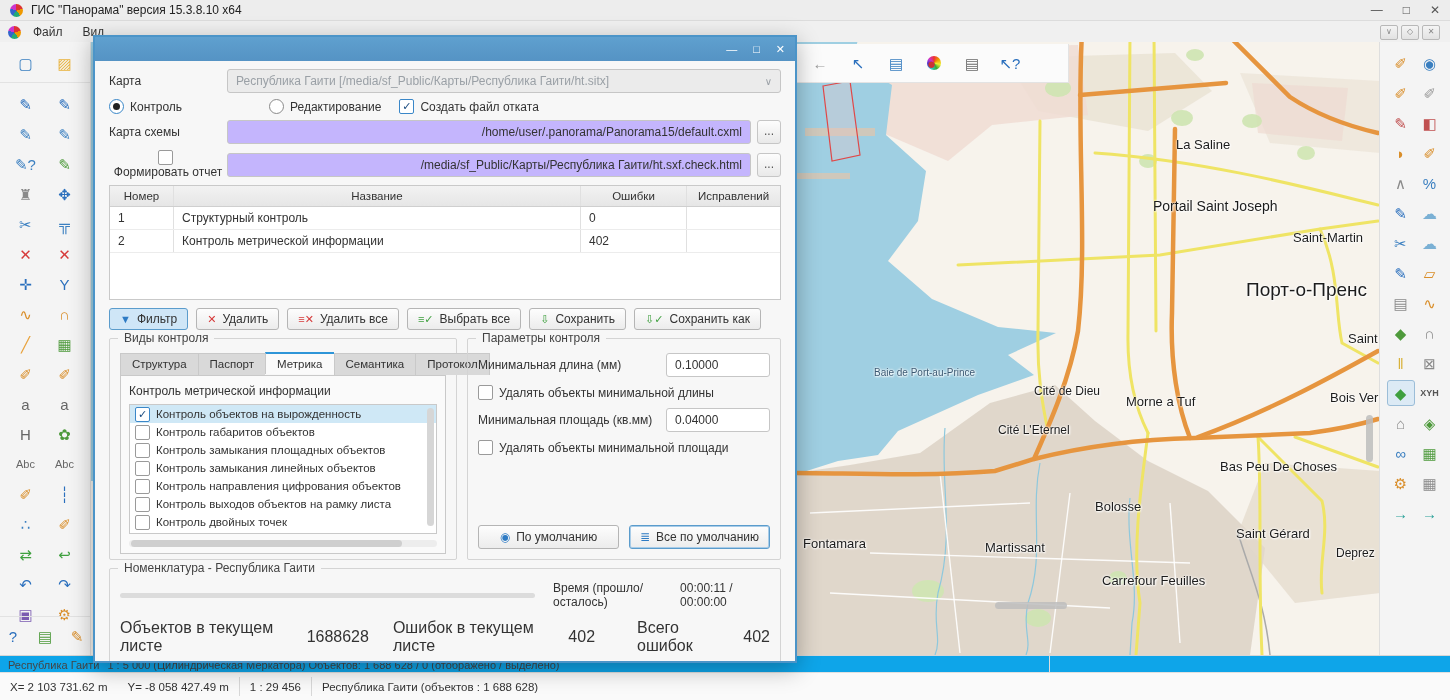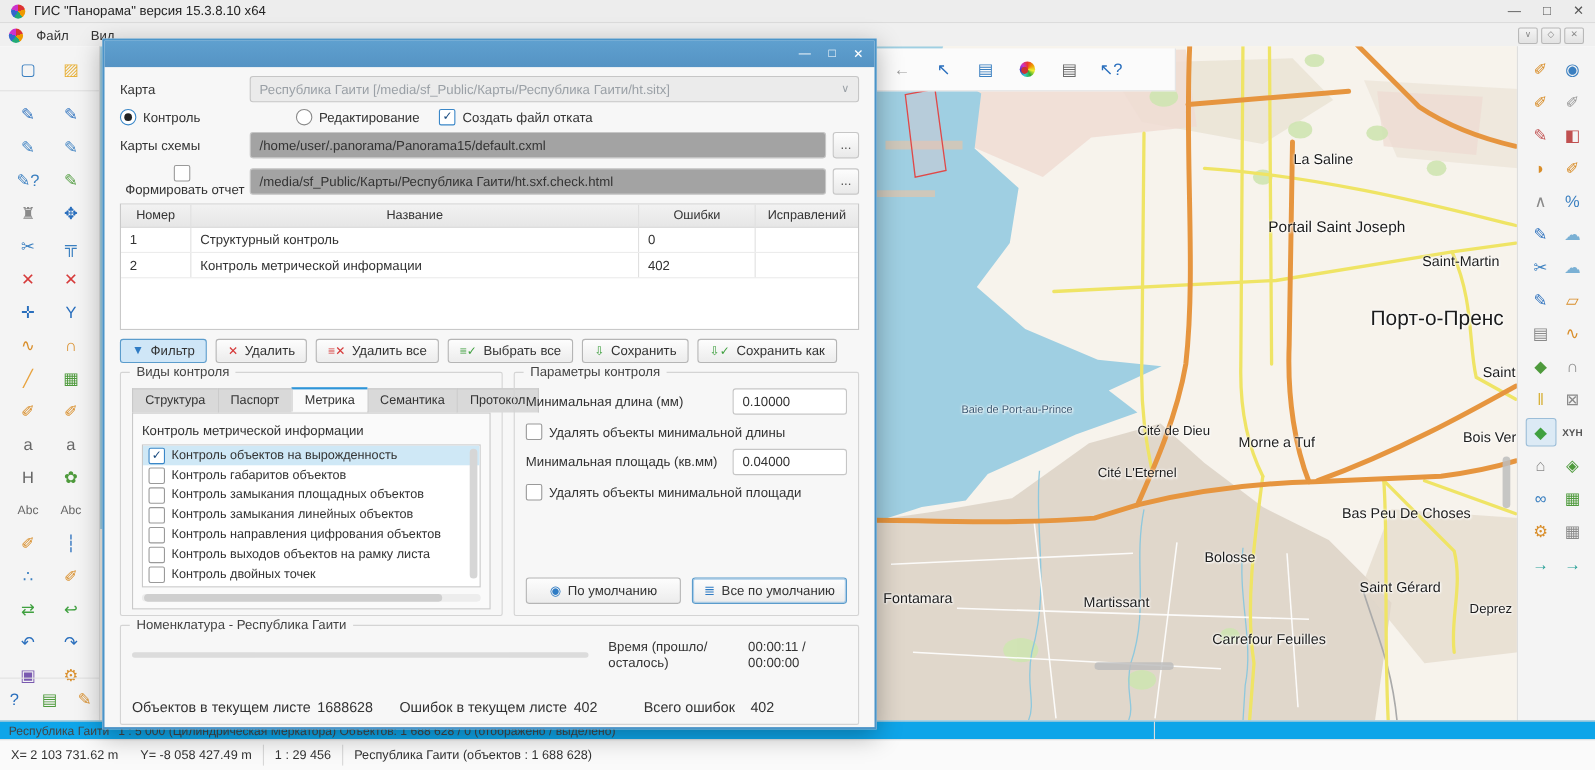--- a/index.html
+++ b/index.html
@@ -50,21 +50,21 @@
 
   
   .dialog{position:absolute;left:93px;top:35px;width:700px;height:624px;background:#f7f7f7;border:2px solid #4b94c8;box-shadow:0 6px 22px rgba(0,0,0,.3);display:flex;flex-direction:column;z-index:10;}
   .dlg-title{height:24px;background:linear-gradient(#5fa0cf,#5593c4);color:#fff;display:flex;align-items:center;padding:0 10px;font-size:12px;flex:none;}
   .dlg-controls{margin-left:auto;display:flex;gap:16px;font-size:11px;}
   .dlg-body{flex:1;padding:8px 14px 6px;display:flex;flex-direction:column;overflow:hidden;}
   .frow{display:flex;align-items:center;margin-bottom:6px;}
   .flabel{width:118px;flex:none;}
   .combo{flex:1;height:22px;background:#ebebeb;border:1px solid #c6c6c6;border-radius:3px;color:#9aa0a6;display:flex;align-items:center;padding:0 8px;overflow:hidden;white-space:nowrap;}
   .combo .chev{margin-left:auto;color:#9aa0a6;font-size:10px;}
-  .tinput{flex:1;height:22px;background:#a3a3a3;border:1px solid #c6c6c6;border-radius:3px;display:flex;align-items:center;padding:0 8px;white-space:nowrap;overflow:hidden;}
+  .tinput{flex:1;height:22px;background:#c4b5fd;border:1px solid #c6c6c6;border-radius:3px;display:flex;align-items:center;padding:0 8px;white-space:nowrap;overflow:hidden;justify-content:flex-end;}
   .browse{width:22px;height:22px;flex:none;border:1px solid #c6c6c6;border-radius:3px;background:linear-gradient(#fdfdfd,#e9e9e9);text-align:center;line-height:20px;color:#555;margin-left:6px;}
   .radio{width:13px;height:13px;flex:none;border:1px solid #8a8a8a;border-radius:50%;background:#fff;position:relative;margin-right:6px;}
   .radio[data-state="checked"]{border-color:#3a87c8;}
   .radio[data-state="checked"]::after{content:"";position:absolute;inset:3px;background:#222;border-radius:50%;}
   .cb{width:13px;height:13px;flex:none;border:1px solid #9a9a9a;border-radius:2px;background:#fff;margin-right:6px;font-size:11px;line-height:12px;text-align:center;color:#17497e;font-weight:bold;}
   .cb[data-state="checked"]{border-color:#3a87c8;}
   .cb[data-state="checked"]::after{content:"✓";}
   .mode-gap{width:42px;}
 
   .tbl{border:1px solid #c9c9c9;background:#fff;margin-bottom:8px;}
@@ -105,21 +105,21 @@
   .pinput{width:86px;height:22px;background:#fff;border:1px solid #c6c6c6;border-radius:3px;display:flex;align-items:center;padding:0 8px;flex:none;}
   .pbuttons{margin-top:auto;display:flex;gap:10px;}
   .pbtn{flex:1;display:flex;align-items:center;justify-content:center;gap:6px;padding:4px 0;border:1px solid #b5b5b5;border-radius:3px;background:linear-gradient(#fdfdfd,#ececec);}
   .pbtn[data-v="focus"]{border-color:#5b9ccc;box-shadow:0 0 0 1px #a8cce8 inset;}
 
   .group.nomen{margin-bottom:8px;padding:12px 10px 8px;}
   .progress-row{display:flex;align-items:center;}
   .ptrack{width:415px;height:5px;background:#dcdcdc;border-radius:3px;flex:none;}
   .ptime-label{margin-left:18px;}
   .ptime-value{margin-left:auto;}
-  .stats-row{display:flex;align-items:center;margin-top:26px;font-size:13px;}
+  .stats-row{display:flex;align-items:center;margin-top:10px;font-size:16px;}
   .stats-row b{font-weight:normal;}
 
   .dlg-footer{display:flex;align-items:center;gap:8px;}
   .num-input{width:44px;height:20px;border:1px solid #c6c6c6;border-radius:3px;padding:0 6px;font-family:inherit;font-size:12px;color:#333;background:#fff;}
 </style>
 </head>
 <body>
 
 <div class="window">
 
@@ -620,21 +620,21 @@
           <span class="radio" data-state="unchecked"></span>
           <span>Редактирование</span>
         </span>
         <span style="display:flex;align-items:center;margin-left:18px;">
           <span class="cb" data-state="checked"></span>
           <span>Создать файл отката</span>
         </span>
       </div>
 
       <div class="frow">
-        <span class="flabel">Карты схемы</span>
+        <span class="flabel">Карта схемы</span>
         <div class="tinput">
             <span>/home/user/.panorama/Panorama15/default.cxml</span>
           </div>
         <div class="browse">...</div>
       </div>
 
       <div class="frow">
         <span class="flabel" style="display:flex;align-items:center;flex-direction:column;">
           <span class="cb" data-state="unchecked"></span>
           <span>Формировать отчет</span>

